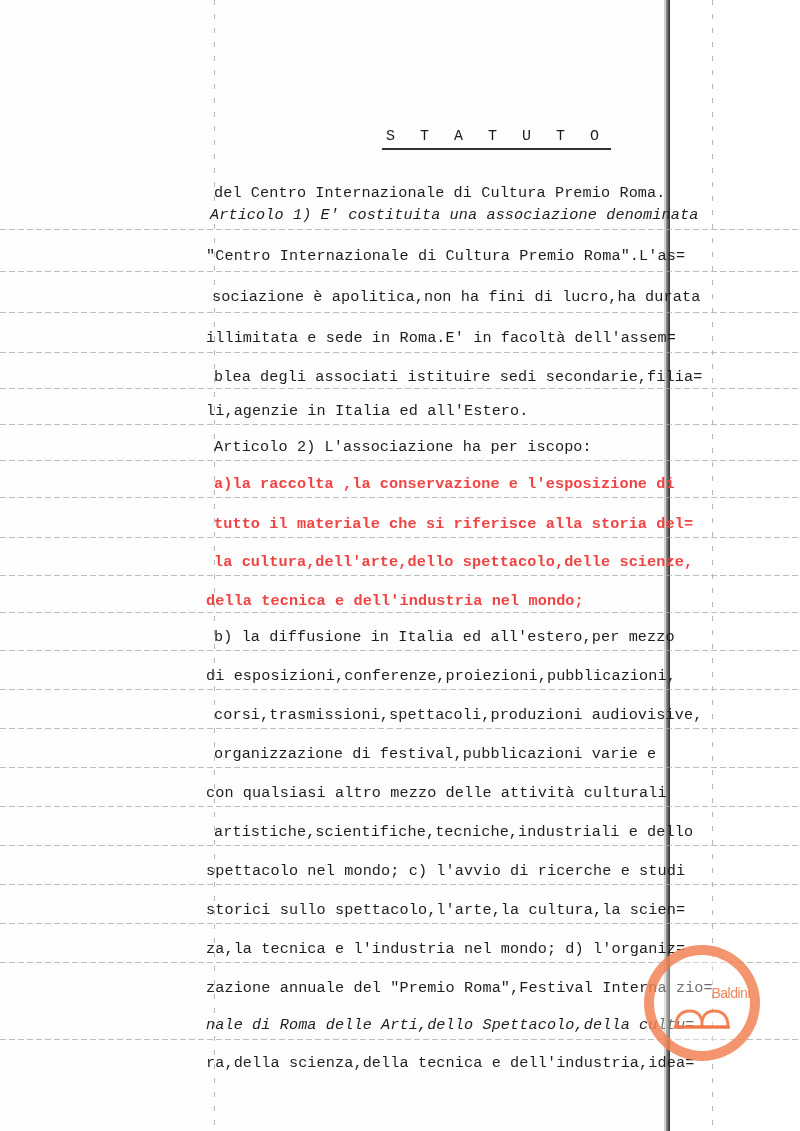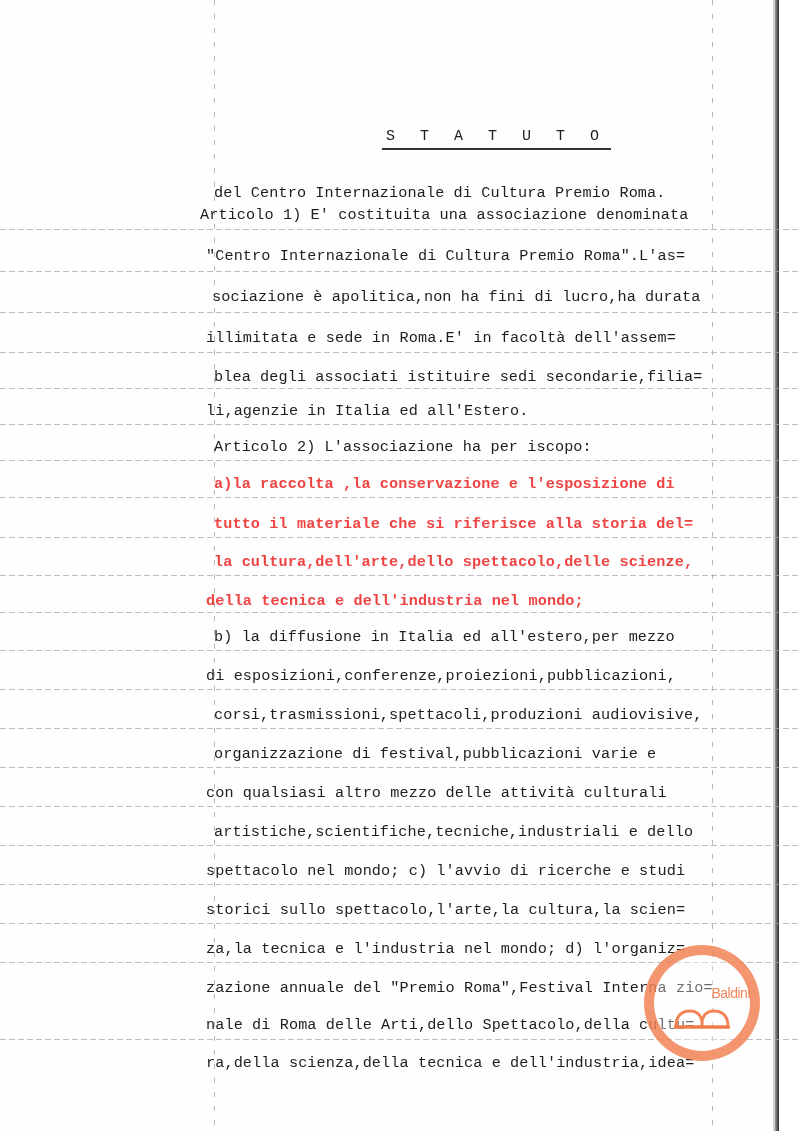--- a/index.html
+++ b/index.html
@@ -3,21 +3,21 @@
   <meta charset="utf-8">
   <style>
     html, body { margin: 0; padding: 0; }
     body {
       width: 800px; height: 1131px; position: relative; overflow: hidden;
       background: #ffffff;
       font-family: "Liberation Mono", "DejaVu Sans Mono", monospace;
       color: #1e1e1e;
     }
     .page {
-      position: absolute; left: 0; top: 0; width: 779px; height: 1131px;
+      position: absolute; left: 0; top: 0; width: 670px; height: 1131px;
       background: #fefefe;
     }
     .right-edge {
       position: absolute; right: 0; top: 0; width: 4px; height: 1131px;
       background: linear-gradient(to right, #9a9a9a, #2a2a2a);
     }
     .right-edge2 {
       position: absolute; right: 4px; top: 0; width: 2px; height: 1131px;
       background: #cfcfcf;
     }
@@ -88,42 +88,42 @@
       <div class="rule" style="top: 884px;"></div>
       <div class="rule" style="top: 923px;"></div>
       <div class="rule" style="top: 962px;"></div>
       <div class="rule" style="top: 1039px;"></div>
     </div>
 
   <div class="title">S T A T U T O</div>
 
   <div id="lines">
       <div class="line" style="left: 214px; top: 172px; margin-top: 12px;">del Centro Internazionale di Cultura Premio Roma.</div>
-      <div class="line" style="left: 200px; top: 206px;">Articolo 1) E' costituita una associazione denominata</div>
+      <div class="line" style="left: 210px; top: 206px; font-style: italic;">Articolo 1) E' costituita una associazione denominata</div>
       <div class="line" style="left: 206px; top: 247px;">"Centro Internazionale di Cultura Premio Roma".L'as=</div>
       <div class="line" style="left: 206px; top: 288px; margin-left: 6px;">sociazione è apolitica,non ha fini di lucro,ha durata</div>
       <div class="line" style="left: 206px; top: 329px;">illimitata e sede in Roma.E' in facoltà dell'assem=</div>
       <div class="line" style="left: 214px; top: 368px;">blea degli associati istituire sedi secondarie,filia=</div>
       <div class="line" style="left: 206px; top: 402px;">li,agenzie in Italia ed all'Estero.</div>
       <div class="line" style="left: 214px; top: 438px;">Articolo 2) L'associazione ha per iscopo:</div>
       <div class="line bold" style="left: 214px; top: 475px;">a)la raccolta ,la conservazione e l'esposizione di</div>
       <div class="line bold" style="left: 214px; top: 515px;">tutto il materiale che si riferisce alla storia del=</div>
       <div class="line bold" style="left: 214px; top: 553px;">la cultura,dell'arte,dello spettacolo,delle scienze,</div>
       <div class="line bold" style="left: 206px; top: 592px;">della tecnica e dell'industria nel mondo;</div>
       <div class="line" style="left: 214px; top: 628px;">b) la diffusione in Italia ed all'estero,per mezzo</div>
       <div class="line" style="left: 206px; top: 667px;">di esposizioni,conferenze,proiezioni,pubblicazioni,</div>
       <div class="line" style="left: 214px; top: 706px;">corsi,trasmissioni,spettacoli,produzioni audiovisive,</div>
       <div class="line" style="left: 214px; top: 745px;">organizzazione di festival,pubblicazioni varie e</div>
       <div class="line" style="left: 206px; top: 784px;">con qualsiasi altro mezzo delle attività culturali</div>
       <div class="line" style="left: 214px; top: 823px;">artistiche,scientifiche,tecniche,industriali e dello</div>
       <div class="line" style="left: 206px; top: 862px;">spettacolo nel mondo; c) l'avvio di ricerche e studi</div>
       <div class="line" style="left: 206px; top: 901px;">storici sullo spettacolo,l'arte,la cultura,la scien=</div>
       <div class="line" style="left: 206px; top: 940px; text-align: right;">za,la tecnica e l'industria nel mondo; d) l'organiz=</div>
       <div class="line" style="left: 206px; top: 979px;">zazione annuale del "Premio Roma",Festival Interna zio=</div>
-      <div class="line" style="left: 206px; top: 1016px;">nale di Roma delle Arti,dello Spettacolo,della cultu=</div>
+      <div class="line" style="left: 206px; top: 1016px; font-style: italic;">nale di Roma delle Arti,dello Spettacolo,della cultu=</div>
       <div class="line" style="left: 206px; top: 1054px;">ra,della scienza,della tecnica e dell'industria,idea=</div>
     </div>
 
   <div class="watermark">
     <div class="wm-text">Baldini</div>
     <svg class="wm-book" viewBox="0 0 60 22">
       <path d="M4 20 Q4 4 18 4 Q28 4 30 14 Q32 4 42 4 Q56 4 56 20 Z" fill="none" stroke="rgba(240,120,70,0.9)" stroke-width="3"></path>
       <line x1="30" y1="14" x2="30" y2="20" stroke="rgba(240,120,70,0.9)" stroke-width="3"></line>
       <line x1="2" y1="20" x2="58" y2="20" stroke="rgba(240,120,70,0.9)" stroke-width="3"></line>
     </svg>

